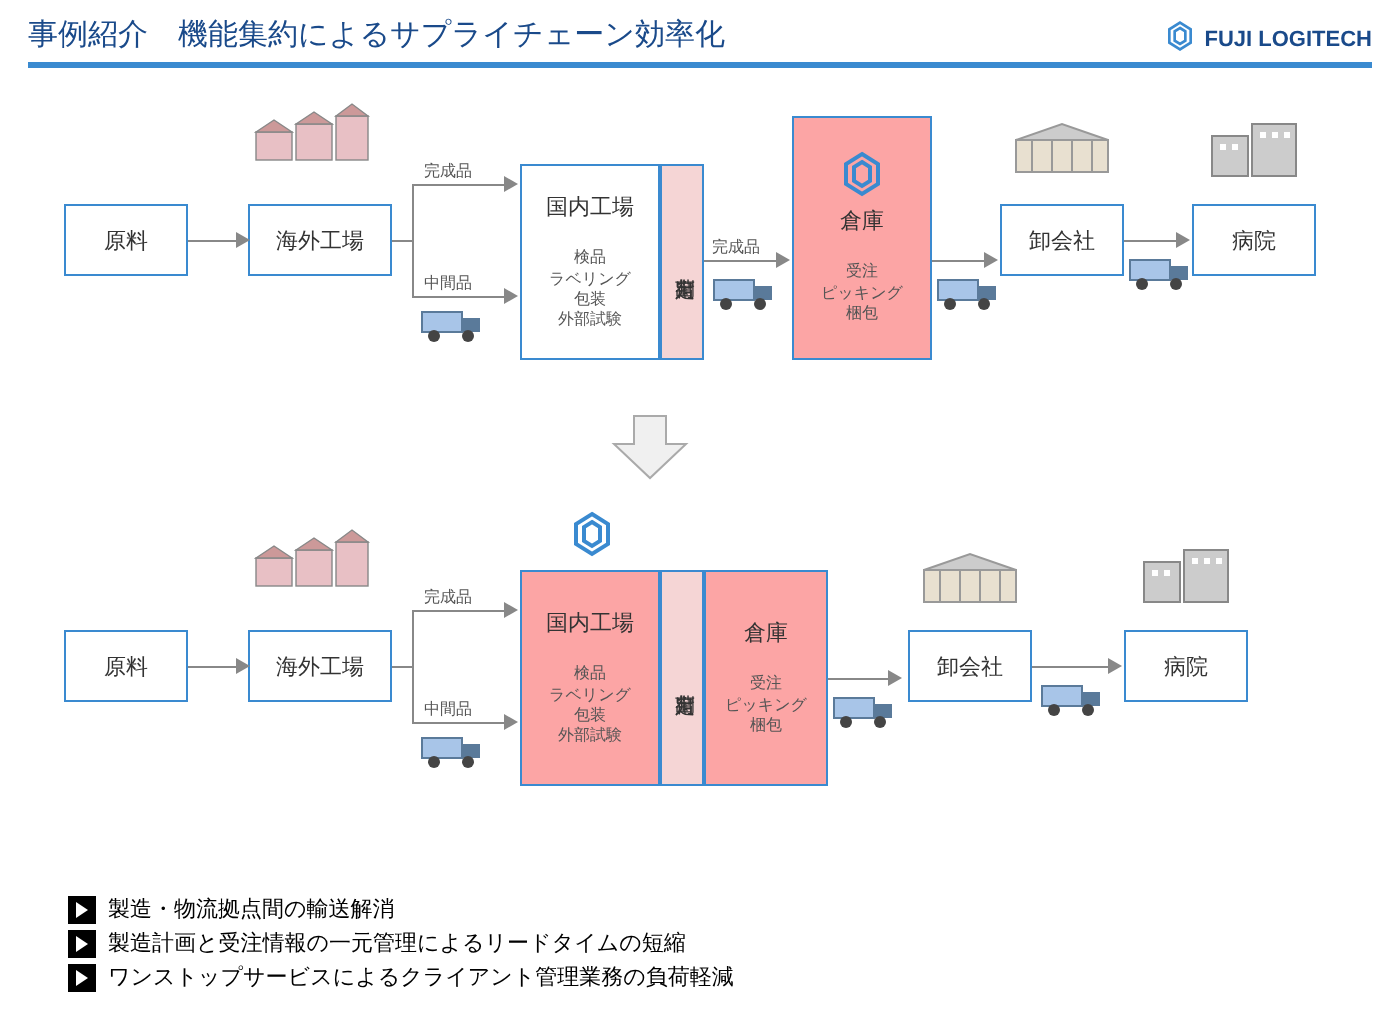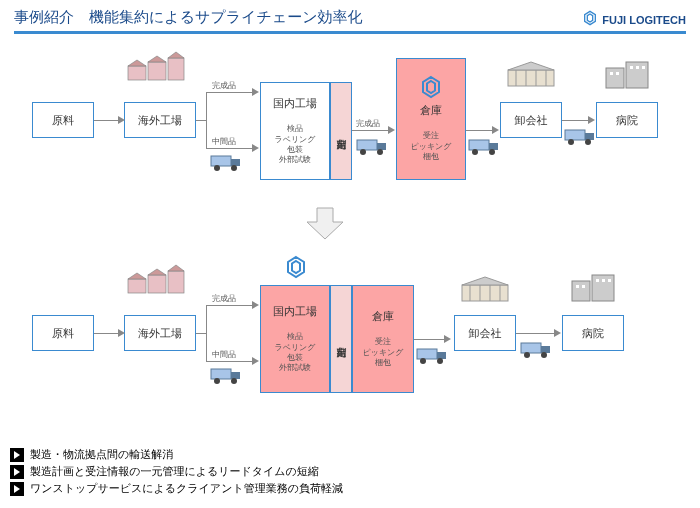--- a/index.html
+++ b/index.html
@@ -14,21 +14,21 @@
 .box{position:absolute;border:1px solid #3a8ad0;display:flex;flex-direction:column;align-items:center;justify-content:center;text-align:center;background:#fff}
 .box.fill{background:#fca5a5}
 .box.pink{background:#f5d5d5;border-color:#3a8ad0}
 .label{font-size:11px;color:#333}
 .sub{font-size:8px;color:#555;line-height:1.3;margin-top:13px}
 .arrow-line{position:absolute;height:1px;background:#888}
 .arrow-head{position:absolute;width:0;height:0;border-top:4px solid transparent;border-bottom:4px solid transparent;border-left:7px solid #888}
 .txt{position:absolute;font-size:8px;color:#555}
 .icon{position:absolute}
 .downarrow{position:absolute;left:305px;top:172px;width:40px;height:35px}
-.bullets{position:absolute;bottom:10px;left:10px}
+.bullets{position:absolute;bottom:10px;left:34px}
 .bullet{display:flex;align-items:center;gap:6px;margin-bottom:2px}
 .bullet-icon{width:14px;height:14px;background:#000;display:flex;align-items:center;justify-content:center}
 .bullet-tri{width:0;height:0;border-top:4px solid transparent;border-bottom:4px solid transparent;border-left:6px solid #fff}
 .bullet-text{font-size:11px}
 .vline{position:absolute;width:1px;background:#888}
 .fuji-logo{position:absolute;width:24px;height:24px}
 </style>
 </head>
 <body>
 

